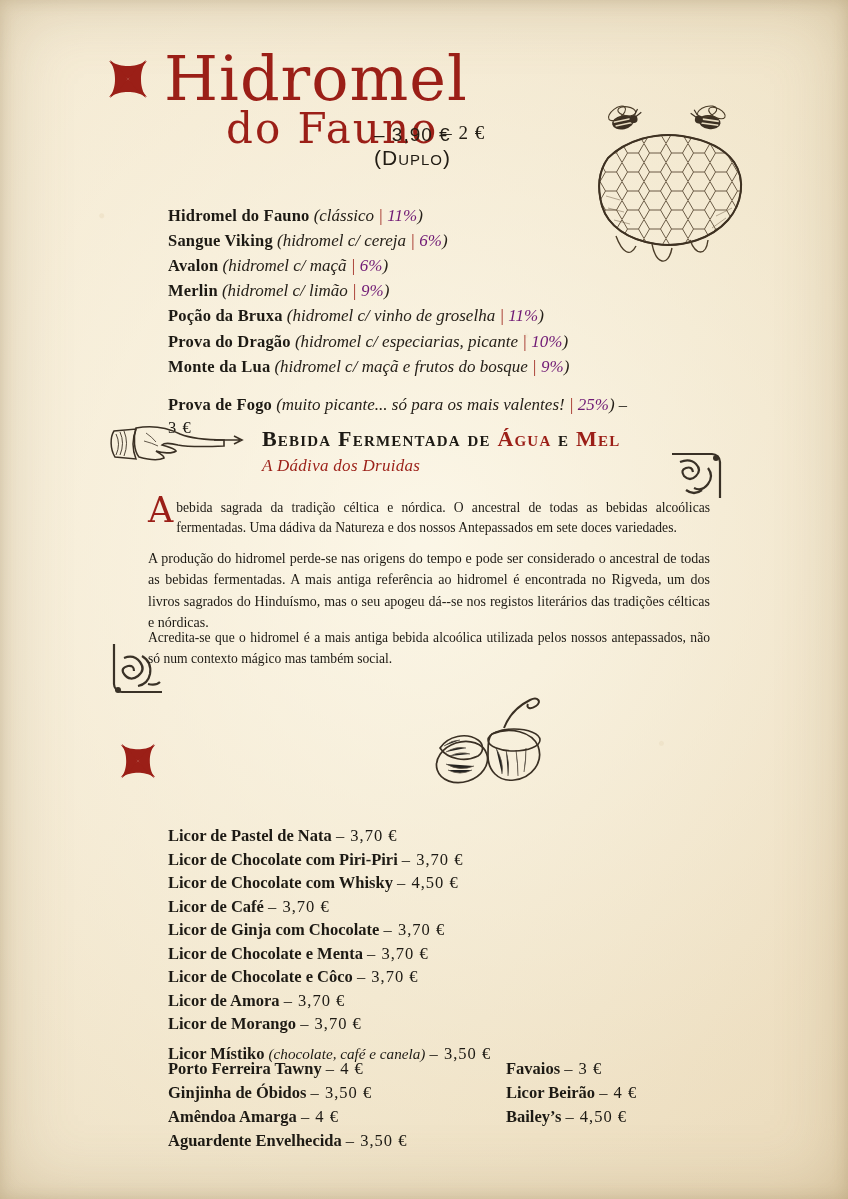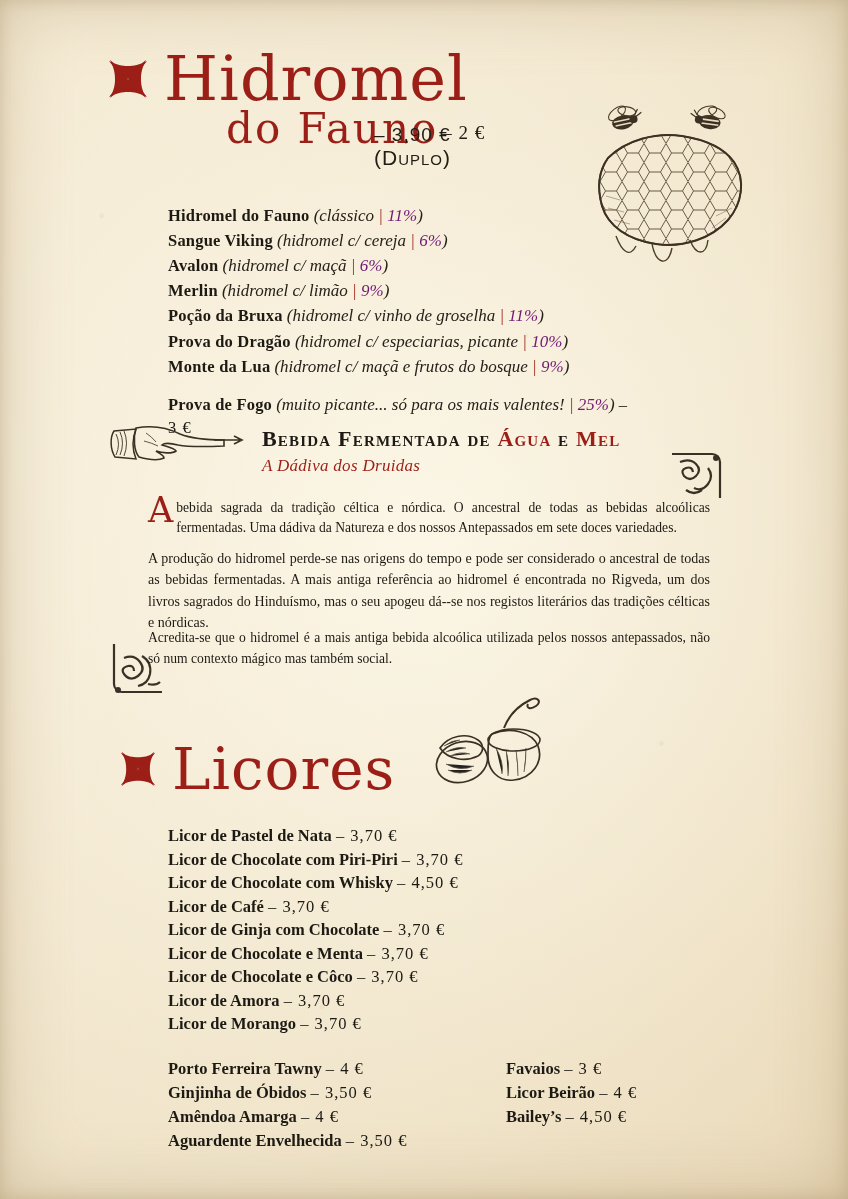--- a/index.html
+++ b/index.html
@@ -301,33 +301,33 @@
 
   <div class="lic-title">
     <span class="lic-cross">
       <svg width="40" height="42" viewBox="0 0 44 46">
         <path d="M22 23 C14 17 8 12 3 5 C11 9 16 10 22 10 C28 10 33 9 41 5 C36 12 30 17 22 23 Z" fill="#9b1f17"></path>
         <path d="M22 23 C14 29 8 34 3 41 C11 37 16 36 22 36 C28 36 33 37 41 41 C36 34 30 29 22 23 Z" fill="#9b1f17"></path>
         <path d="M22 23 C16 16 11 9 4 4 C8 12 9 17 9 23 C9 29 8 34 4 42 C11 37 16 30 22 23 Z" fill="#9b1f17"></path>
         <path d="M22 23 C28 16 33 9 40 4 C36 12 35 17 35 23 C35 29 36 34 40 42 C33 37 28 30 22 23 Z" fill="#9b1f17"></path>
       </svg>
     </span>
-    <span class="lic-word">Licores</span>
   </div>
 
   <div class="lic-list">
     <div class="lic-row"><span class="nm">Licor de Pastel de Nata</span> <span class="pr">– 3,70 €</span></div>
     <div class="lic-row"><span class="nm">Licor de Chocolate com Piri-Piri</span> <span class="pr">– 3,70 €</span></div>
     <div class="lic-row"><span class="nm">Licor de Chocolate com Whisky</span> <span class="pr">– 4,50 €</span></div>
     <div class="lic-row"><span class="nm">Licor de Café</span> <span class="pr">– 3,70 €</span></div>
     <div class="lic-row"><span class="nm">Licor de Ginja com Chocolate</span> <span class="pr">– 3,70 €</span></div>
     <div class="lic-row"><span class="nm">Licor de Chocolate e Menta</span> <span class="pr">– 3,70 €</span></div>
     <div class="lic-row"><span class="nm">Licor de Chocolate e Côco</span> <span class="pr">– 3,70 €</span></div>
     <div class="lic-row"><span class="nm">Licor de Amora</span> <span class="pr">– 3,70 €</span></div>
     <div class="lic-row"><span class="nm">Licor de Morango</span> <span class="pr">– 3,70 €</span></div>
+    <div class="lic-row gap"><span class="nm">Licor Místiko</span> <span class="dsc">(chocolate, café e canela)</span> <span class="pr">– 3,50 €</span></div>
   </div>
 
   <div class="col-left">
     <div class="col-row"><span class="nm">Porto Ferreira Tawny</span> <span class="pr">– 4 €</span></div>
     <div class="col-row"><span class="nm">Ginjinha de Óbidos</span> <span class="pr">– 3,50 €</span></div>
     <div class="col-row"><span class="nm">Amêndoa Amarga</span> <span class="pr">– 4 €</span></div>
     <div class="col-row"><span class="nm">Aguardente Envelhecida</span> <span class="pr">– 3,50 €</span></div>
   </div>
 
   <div class="col-right">

